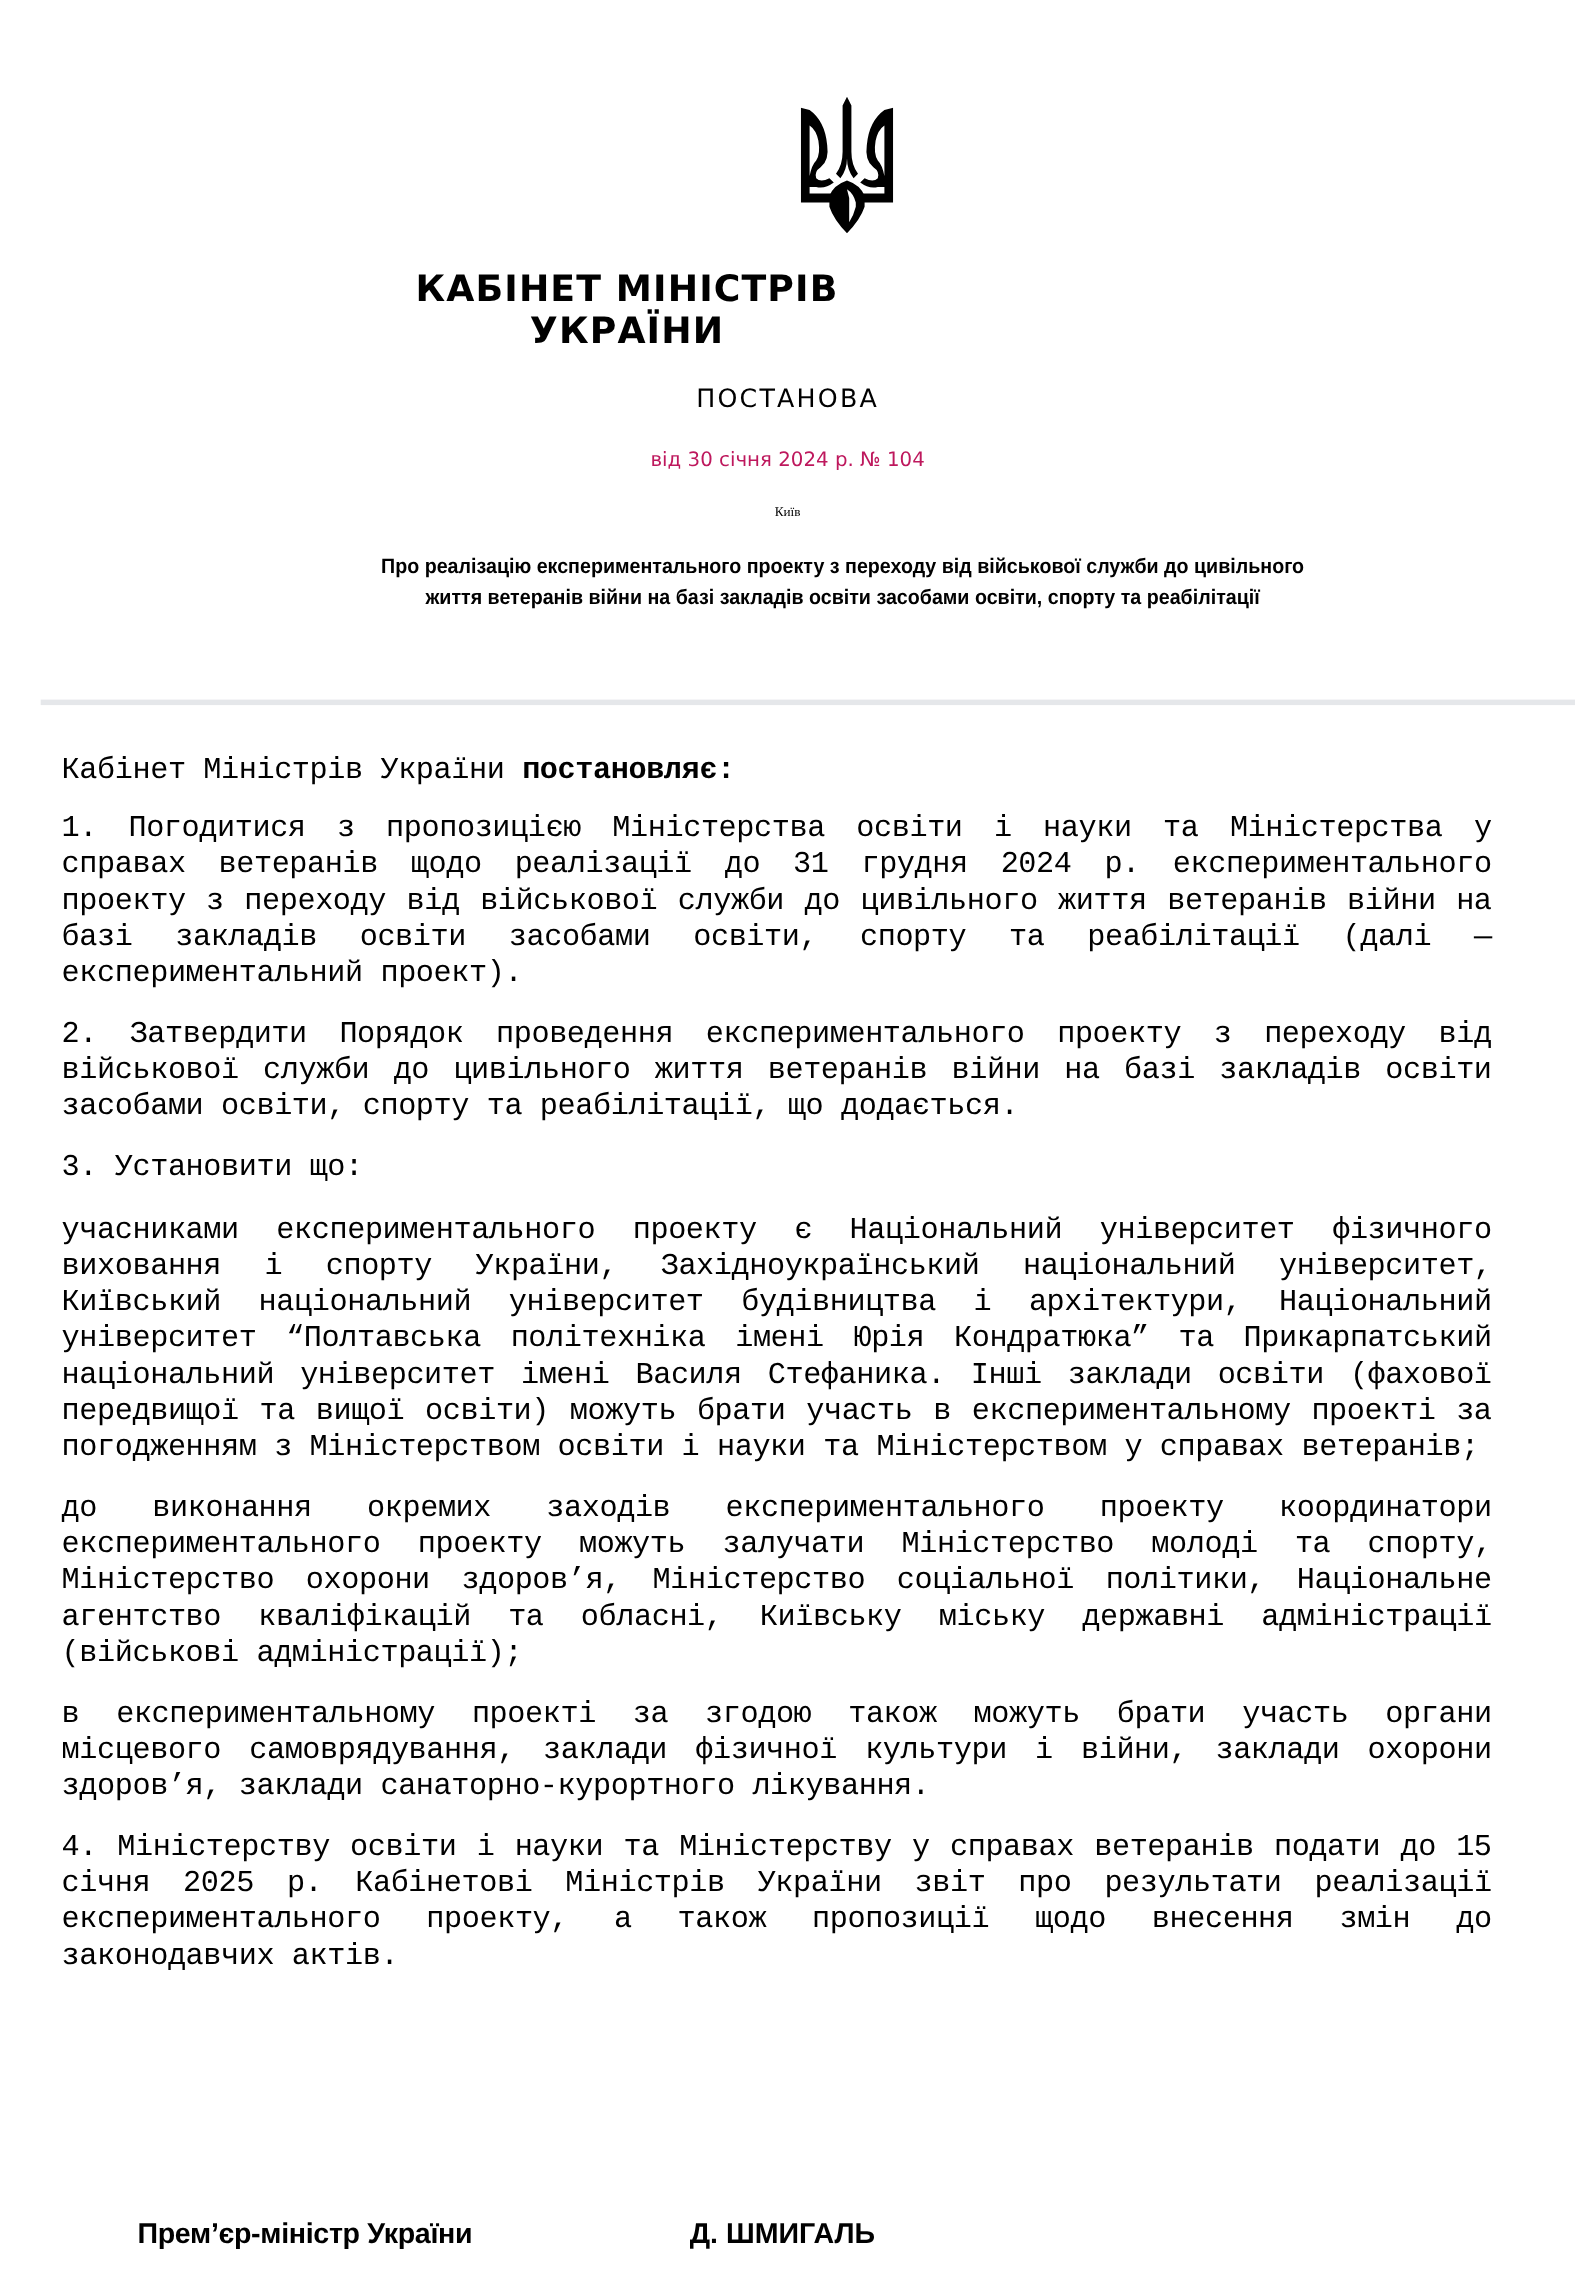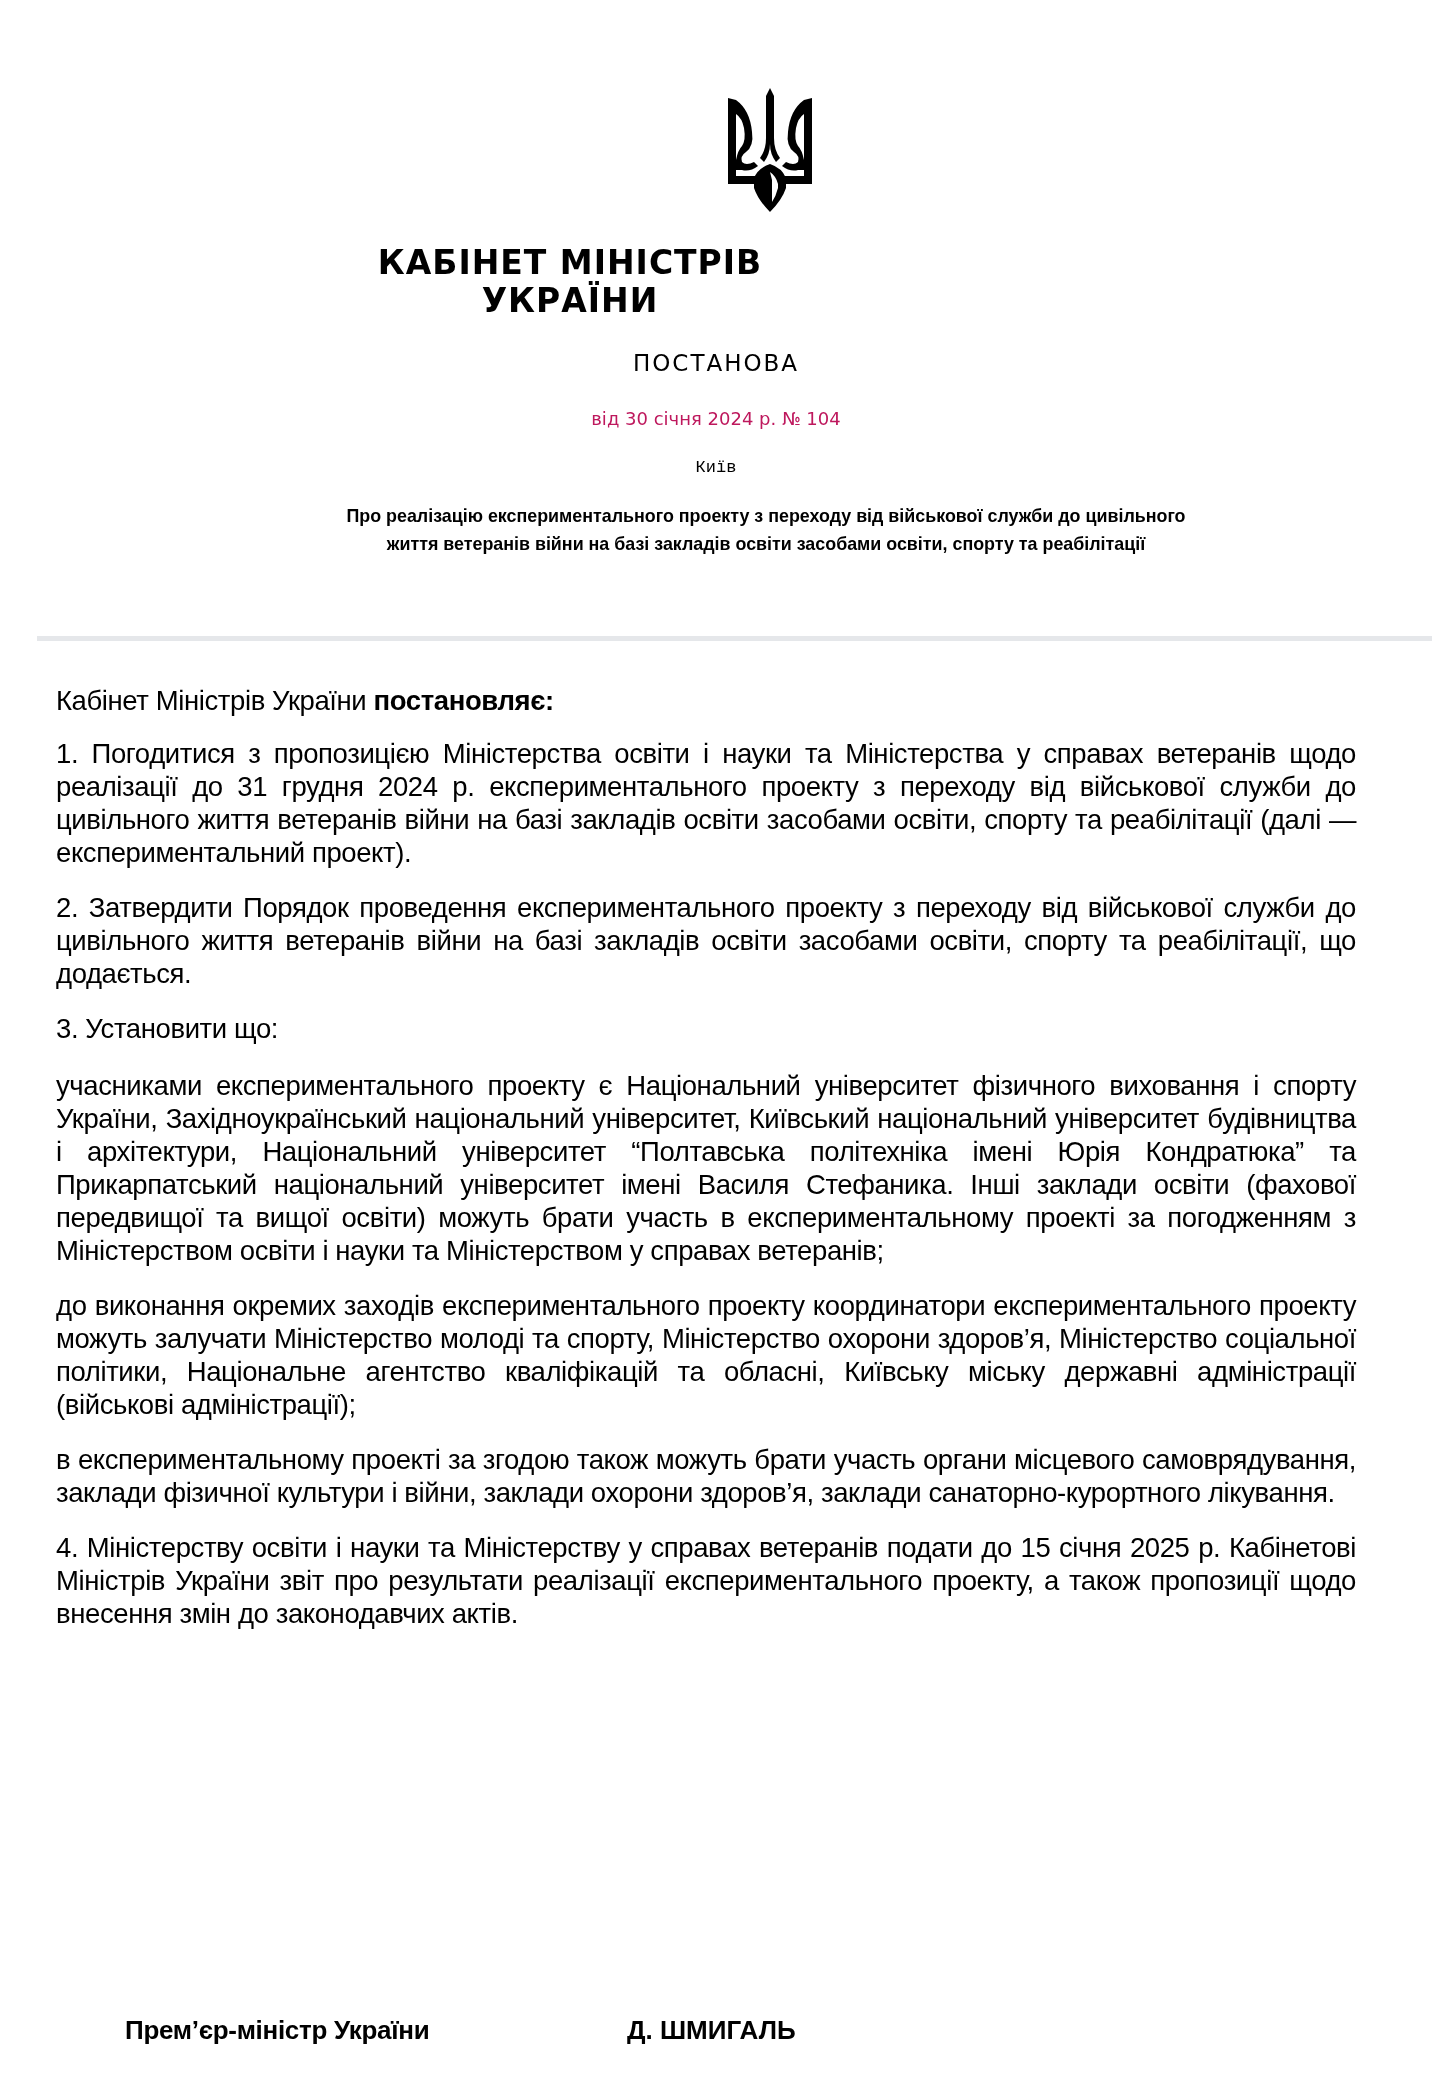--- a/index.html
+++ b/index.html
@@ -59,22 +59,22 @@
       text-align: center;
       font-family: "DejaVu Sans", sans-serif;
       font-size: 18px;
       color: #be185d;
     }
     .doc-city {
       position: absolute;
       left: 0;
       width: 1432px;
       top: 458px;
-      font-family: Liberation Mono, monospace;
-      font-size: 17px;
+      font-family: Liberation Serif, serif;
+      font-size: 12px;
     }
     .doc-subject {
       position: absolute;
       left: 300px;
       width: 932px;
       top: 502px;
       text-align: center;
       font-family: "Liberation Sans", sans-serif;
       font-weight: bold;
       font-size: 19px;
@@ -88,21 +88,21 @@
       top: 636px;
       width: 1395px;
       height: 5px;
       background: #e5e7ea;
     }
     .body {
       position: absolute;
       left: 56px;
       top: 684px;
       width: 1300px;
-      font-family: Liberation Sans, sans-serif;
+      font-family: Liberation Mono, monospace;
       font-size: 27.5px;
       line-height: 33px;
       letter-spacing: -0.4px;
     }
     .body p {
       margin: 0 0 22px 0;
       text-align: justify;
     }
     .body p.preamble { margin-bottom: 20px; }
     .body p.item-3-heading { margin-bottom: 24px; }

